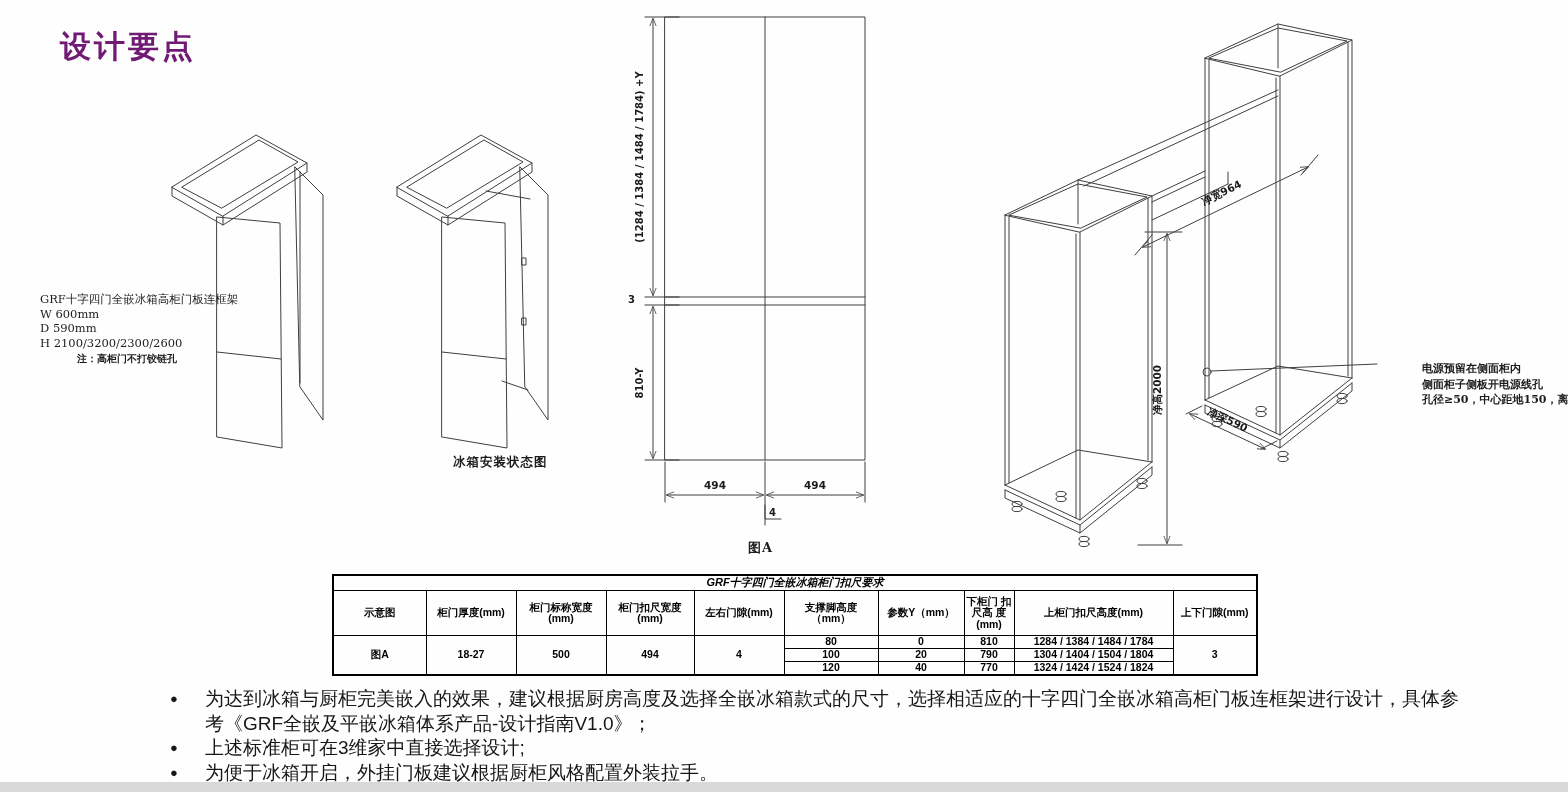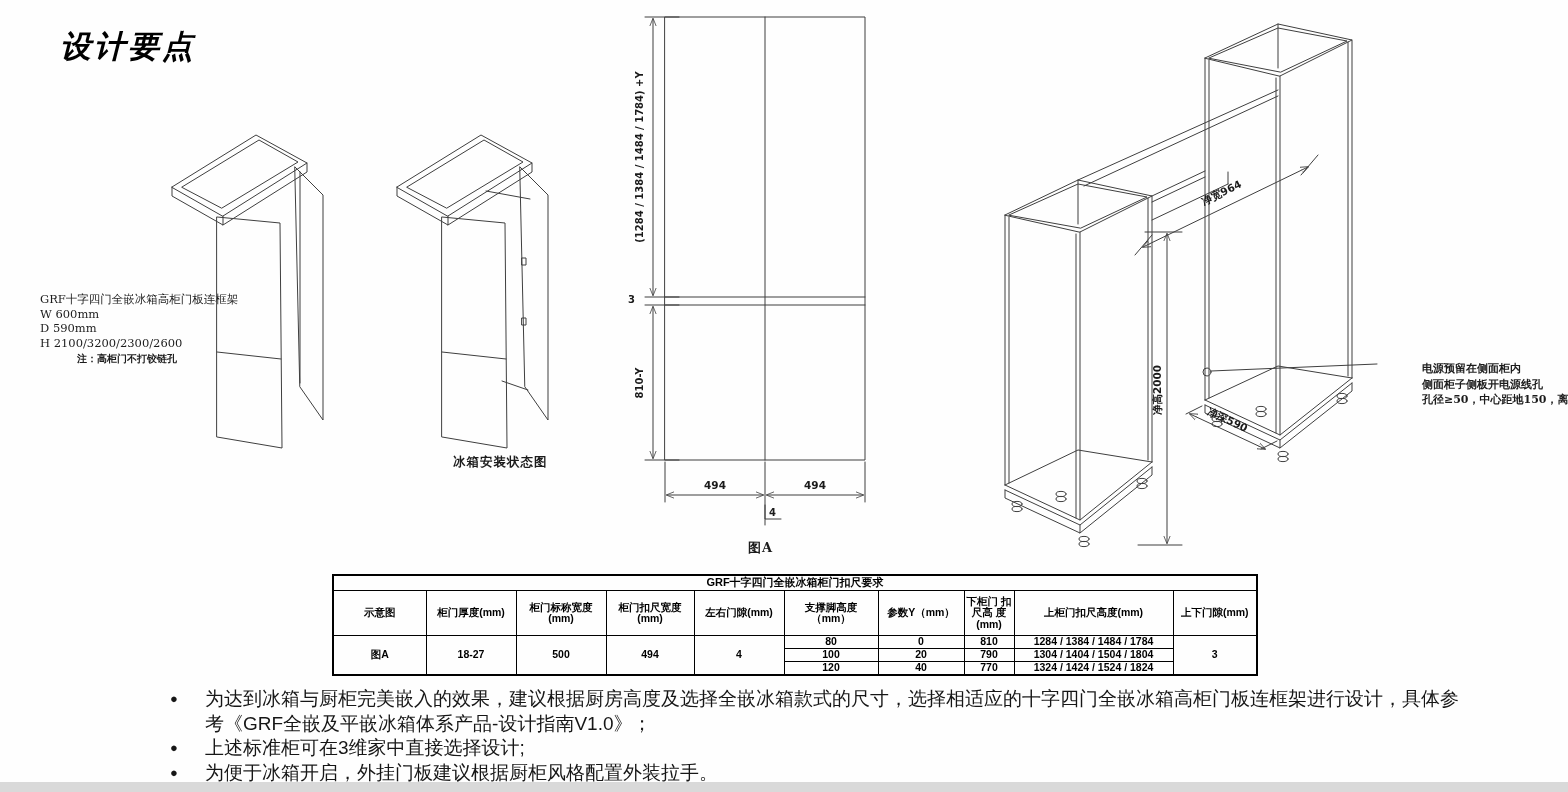--- a/index.html
+++ b/index.html
@@ -1,39 +1,39 @@
 <!DOCTYPE html>
 <html><head>
 <meta charset="utf-8">
 <style>
   html,body{margin:0;padding:0;}
   body{width:1568px;height:792px;position:relative;background:#fefefe;overflow:hidden;
        font-family:"Liberation Sans",sans-serif;color:#111;}
   .abs{position:absolute;}
   
-  #page-title{left:60px;top:26px;font-size:31px;font-weight:bold;letter-spacing:3px;color:#000000;font-style:italic;}
+  #page-title{left:60px;top:26px;font-size:31px;font-weight:bold;letter-spacing:3px;color:#701a75;}
   
   .cad{font-family:"DejaVu Serif",serif;color:#1c1c1c;}
   #left-label{left:40px;top:292px;font-size:11.5px;line-height:14.5px;white-space:nowrap;}
   #left-label .note{font-size:10px;font-weight:bold;margin-top:2px;margin-left:37px;}
   #install-caption{left:453px;top:454px;font-size:12.5px;font-weight:bold;letter-spacing:1px;}
   #figA-caption{left:748px;top:539px;font-size:13px;font-weight:bold;letter-spacing:1px;}
   
   #power-note{left:1378px;top:361px;font-size:11px;line-height:15.5px;font-family:"DejaVu Serif",serif;
               font-weight:bold;white-space:nowrap;color:#1c1c1c;margin-left:44px;}
   
   svg{overflow:visible;}
   svg path,svg line,svg rect,svg ellipse,svg circle{stroke:#3f3f3f;fill:none;stroke-width:1;stroke-linejoin:round;stroke-linecap:round;}
   svg text{font-family:"DejaVu Sans",sans-serif;fill:#1a1a1a;stroke:none;font-weight:bold;}
   
   #spec-table{left:332px;top:574px;border-collapse:collapse;table-layout:fixed;
               font-size:11px;font-weight:bold;text-align:center;color:#000;}
   #spec-table td{border:1px solid #000;padding:0 2px;line-height:1.05;}
   #spec-table{border:2px solid #000;}
-  #spec-table .t-title{height:14px;font-size:11px;}
+  #spec-table .t-title{height:14px;font-size:11px;font-style:italic;}
   #spec-table .t-head td{height:44px;font-size:10.5px;}
   #spec-table .t-sub td{height:12px;font-size:10.5px;text-align:center;}
   
   #bullets{left:170px;top:687px;width:1300px;}
   .bullet-item{display:flex;align-items:flex-start;font-size:19px;line-height:24.5px;color:#161616;}
   .bullet-item .dot{font-size:13px;line-height:24px;width:16px;flex:0 0 16px;margin-right:19px;}
   .bullet-item .txt{width:1255px;}
   
   #footer-bar{left:0;bottom:0;width:1568px;height:10px;background:#d9d9d9;}
 </style>

